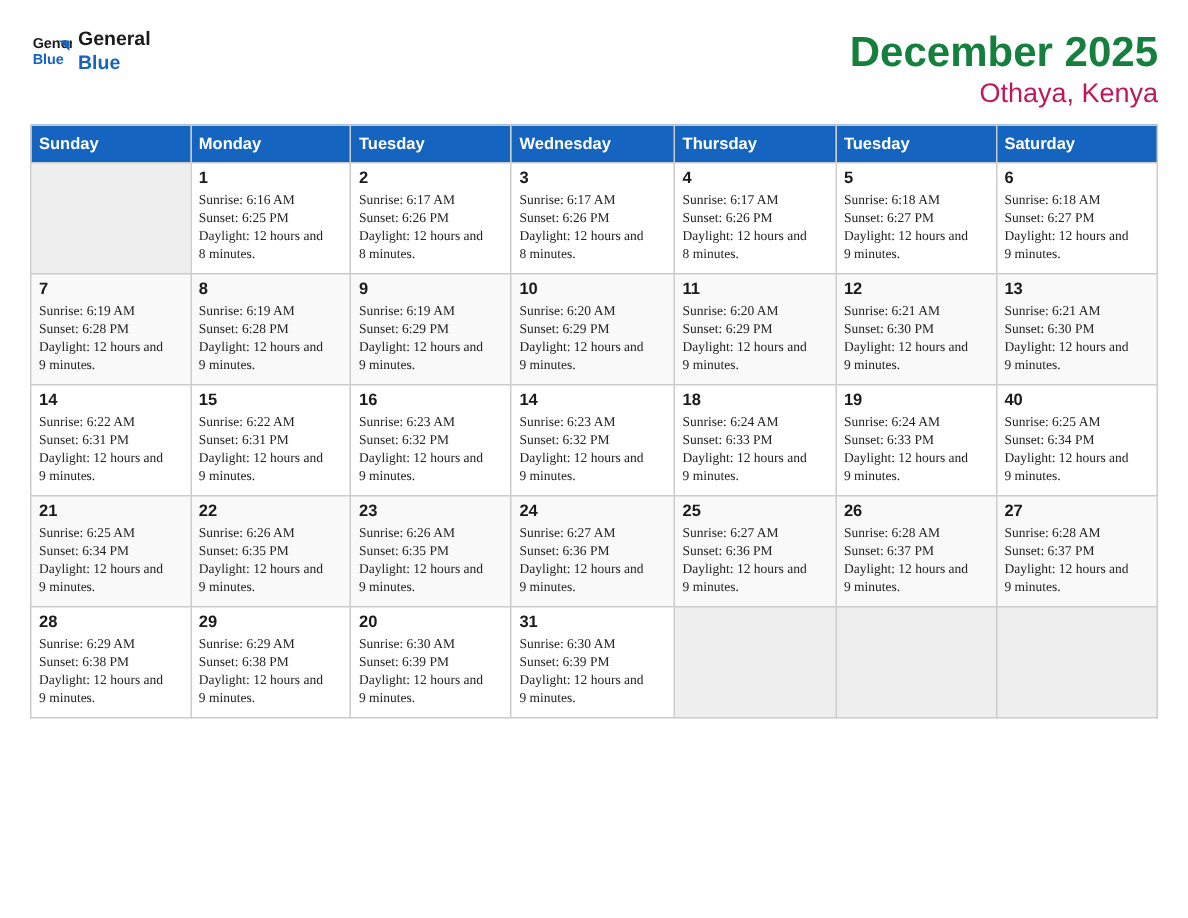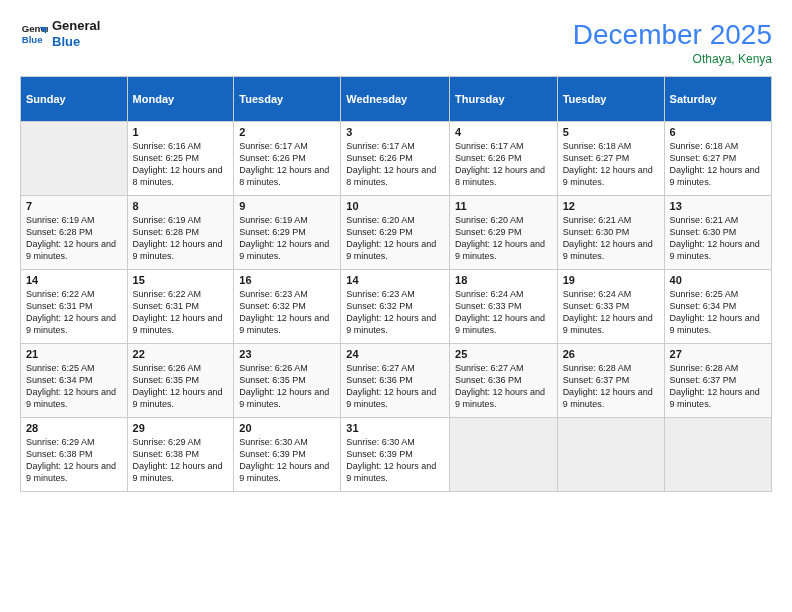--- a/index.html
+++ b/index.html
@@ -29,38 +29,38 @@
     }
     .logo-icon {
       width: 28px;
       height: 28px;
     }
     .title-block {
       text-align: right;
     }
     .month-title {
       font-size: 28px;
-      font-weight: normal;
-      color: #3b82f6;
+      font-weight: bold;
+      color: #15803d;
       line-height: 1.2;
     }
     .location {
-      font-size: 12px;
-      color: #15803d;
+      font-size: 18px;
+      color: #be185d;
     }
     table {
       width: 100%;
       border-collapse: collapse;
       font-size: 9.5px;
     }
     thead tr th {
       background: #1565c0;
       color: #fff;
       text-align: left;
-      padding: 16px 5px;
+      padding: 6px 5px;
       font-size: 11px;
       font-weight: bold;
       border: 1px solid #ccc;
     }
     tbody tr td {
       border: 1px solid #ccc;
       vertical-align: top;
       padding: 4px 5px;
       width: 113px;
       height: 74px;
@@ -68,20 +68,21 @@
     .day-num {
       font-weight: bold;
       font-size: 11px;
       margin-bottom: 2px;
       color: #1a1a1a;
     }
     .cell-text {
       font-size: 9px;
       color: #222;
       line-height: 1.35;
+      font-family: Liberation Serif, serif;
     }
     .empty-cell {
       background: #f5f5f5;
     }
     tbody tr:nth-child(odd) td {
       background: #fff;
     }
     tbody tr:nth-child(even) td {
       background: #f9f9f9;
     }

